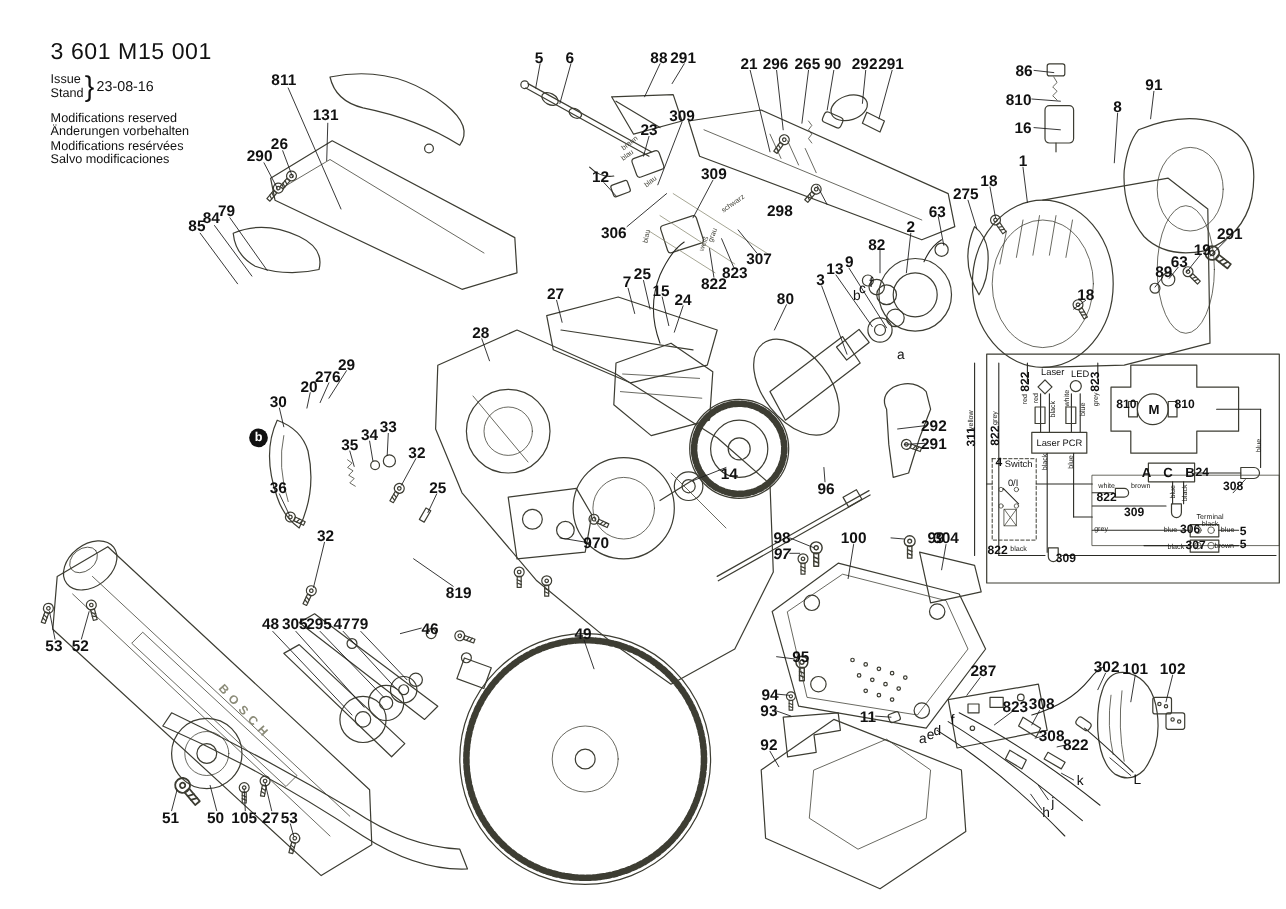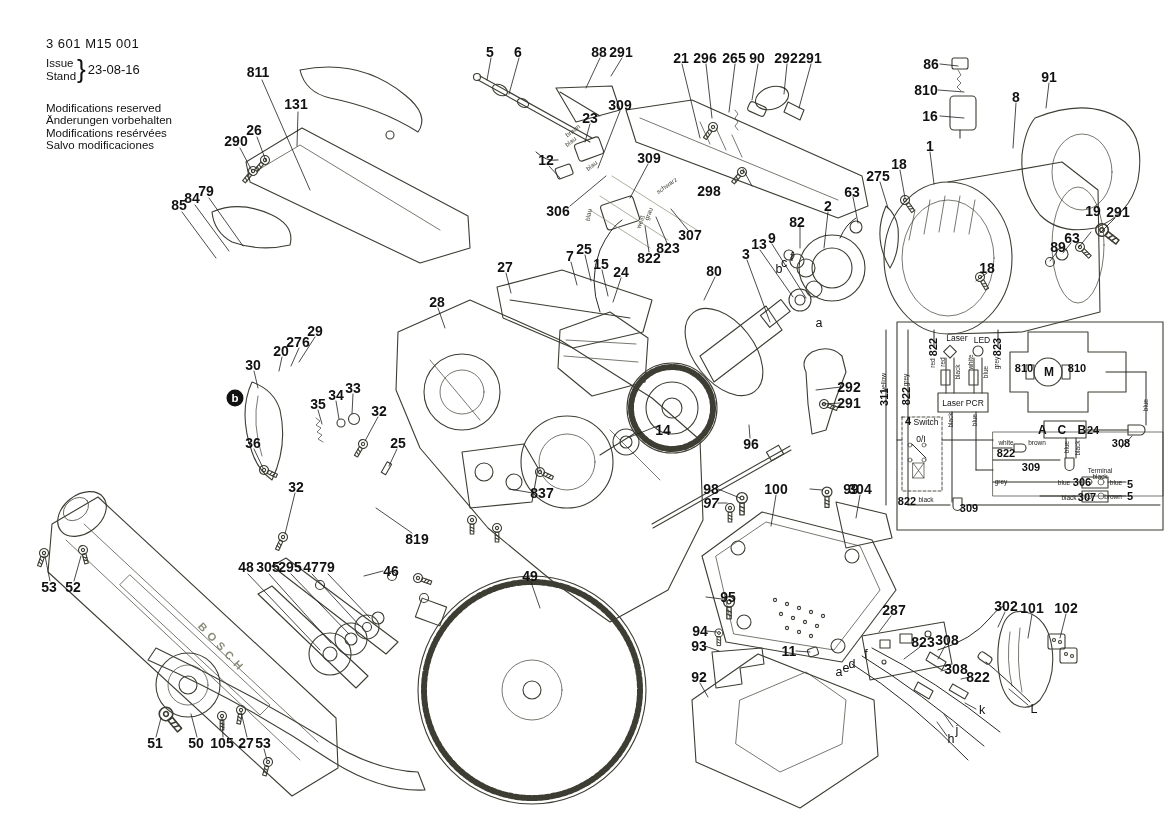--- a/index.html
+++ b/index.html
@@ -21,21 +21,21 @@
   .s-c{font-weight:700;font-size:11.5px;color:#fff;background:#111;border-radius:50%;
        width:17px;height:17px;display:flex;align-items:center;justify-content:center}
   .s-w{font-size:6.5px;color:#44443a}
   .s-cb{font-weight:700;font-size:11px}
   .s-ct{font-size:6.5px;color:#22221e}
   .s-ct2{font-size:8.5px}
   .s-cab{font-weight:700;font-size:12px;letter-spacing:4px}
   .s-cm{font-weight:700;font-size:12px}
   .s-bosch{font-weight:700;font-size:11px;letter-spacing:5px;color:#8b8b78}
   #titleblock{position:absolute;left:46px;top:36px;width:260px}
-  #pn{font-size:13px;letter-spacing:.5px}
+  #pn{font-size:21px;letter-spacing:.5px}
   #issuerow{display:flex;align-items:center;margin-top:3px}
   #issuewords{font-size:11.5px;line-height:1.05}
   #brace{font-size:26px;font-weight:400;margin:0 2px 0 1px}
   #date{font-size:13px}
   #figbox{background:#000;color:#fff;font-weight:700;font-size:20px;
           padding:3px 10px 4px;margin-left:10px;letter-spacing:1px}
   #notes{position:absolute;left:46px;top:102px;font-size:11.5px;line-height:1.08}
 </style>
 </head>
 <body>
@@ -496,21 +496,21 @@
     <span class="lbl s-p" style="left: 668px; top: 248px; transform: translate(-50%, -50%);">823</span>
     <span class="lbl s-p" style="left: 649px; top: 258px; transform: translate(-50%, -50%);">822</span>
     <span class="lbl s-p" style="left: 709px; top: 191px; transform: translate(-50%, -50%);">298</span>
     <span class="lbl s-p" style="left: 930px; top: 146px; transform: translate(-50%, -50%);">1</span>
     <span class="lbl s-p" style="left: 899px; top: 164px; transform: translate(-50%, -50%);">18</span>
     <span class="lbl s-p" style="left: 878px; top: 176px; transform: translate(-50%, -50%);">275</span>
     <span class="lbl s-p" style="left: 852px; top: 192px; transform: translate(-50%, -50%);">63</span>
     <span class="lbl s-p" style="left: 828px; top: 206px; transform: translate(-50%, -50%);">2</span>
     <span class="lbl s-p" style="left: 797px; top: 222px; transform: translate(-50%, -50%);">82</span>
     <span class="lbl s-p" style="left: 1118px; top: 212px; transform: translate(-50%, -50%);">291</span>
-    <span class="lbl s-p" style="left: 1093px; top: 211px; transform: translate(-50%, -50%); text-align: center;">19</span>
+    <span class="lbl s-p" style="left: 1093px; top: 227px; transform: translate(-50%, -50%); text-align: center;">19</span>
     <span class="lbl s-p" style="left: 1072px; top: 238px; transform: translate(-50%, -50%);">63</span>
     <span class="lbl s-p" style="left: 1058px; top: 247px; transform: translate(-50%, -50%);">89</span>
     <span class="lbl s-p" style="left: 987px; top: 268px; transform: translate(-50%, -50%);">18</span>
     <span class="lbl s-p" style="left: 759px; top: 244px; transform: translate(-50%, -50%);">13</span>
     <span class="lbl s-p" style="left: 772px; top: 238px; transform: translate(-50%, -50%);">9</span>
     <span class="lbl s-p" style="left: 746px; top: 254px; transform: translate(-50%, -50%);">3</span>
     <span class="lbl s-p" style="left: 714px; top: 271px; transform: translate(-50%, -50%);">80</span>
     <span class="lbl s-l" style="left: 792px; top: 257px; transform: translate(-50%, -50%);">f</span>
     <span class="lbl s-l" style="left: 784px; top: 263px; transform: translate(-50%, -50%);">c</span>
     <span class="lbl s-l" style="left: 779px; top: 269px; transform: translate(-50%, -50%);">b</span>
@@ -527,21 +527,21 @@
     <span class="lbl s-p" style="left: 253px; top: 365px; transform: translate(-50%, -50%);">30</span>
     <span class="lbl s-c" style="left: 235px; top: 398px; transform: translate(-50%, -50%);">b</span>
     <span class="lbl s-p" style="left: 318px; top: 404px; transform: translate(-50%, -50%);">35</span>
     <span class="lbl s-p" style="left: 336px; top: 395px; transform: translate(-50%, -50%);">34</span>
     <span class="lbl s-p" style="left: 353px; top: 388px; transform: translate(-50%, -50%);">33</span>
     <span class="lbl s-p" style="left: 379px; top: 411px; transform: translate(-50%, -50%);">32</span>
     <span class="lbl s-p" style="left: 398px; top: 443px; transform: translate(-50%, -50%);">25</span>
     <span class="lbl s-p" style="left: 253px; top: 443px; transform: translate(-50%, -50%);">36</span>
     <span class="lbl s-p" style="left: 296px; top: 487px; transform: translate(-50%, -50%);">32</span>
     <span class="lbl s-p" style="left: 417px; top: 539px; transform: translate(-50%, -50%);">819</span>
-    <span class="lbl s-p" style="left: 542px; top: 493px; transform: translate(-50%, -50%);">837</span>
+    <span class="lbl s-p" style="left: 542px; top: 493px; transform: translate(-50%, -50%);">970</span>
     <span class="lbl s-p" style="left: 391px; top: 571px; transform: translate(-50%, -50%);">46</span>
     <span class="lbl s-p" style="left: 246px; top: 567px; transform: translate(-50%, -50%);">48</span>
     <span class="lbl s-p" style="left: 268px; top: 567px; transform: translate(-50%, -50%);">305</span>
     <span class="lbl s-p" style="left: 290px; top: 567px; transform: translate(-50%, -50%);">295</span>
     <span class="lbl s-p" style="left: 311px; top: 567px; transform: translate(-50%, -50%);">47</span>
     <span class="lbl s-p" style="left: 327px; top: 567px; transform: translate(-50%, -50%);">79</span>
     <span class="lbl s-p" style="left: 530px; top: 576px; transform: translate(-50%, -50%);">49</span>
     <span class="lbl s-p" style="left: 49px; top: 587px; transform: translate(-50%, -50%);">53</span>
     <span class="lbl s-p" style="left: 73px; top: 587px; transform: translate(-50%, -50%);">52</span>
     <span class="lbl s-p" style="left: 155px; top: 743px; transform: translate(-50%, -50%);">51</span>

